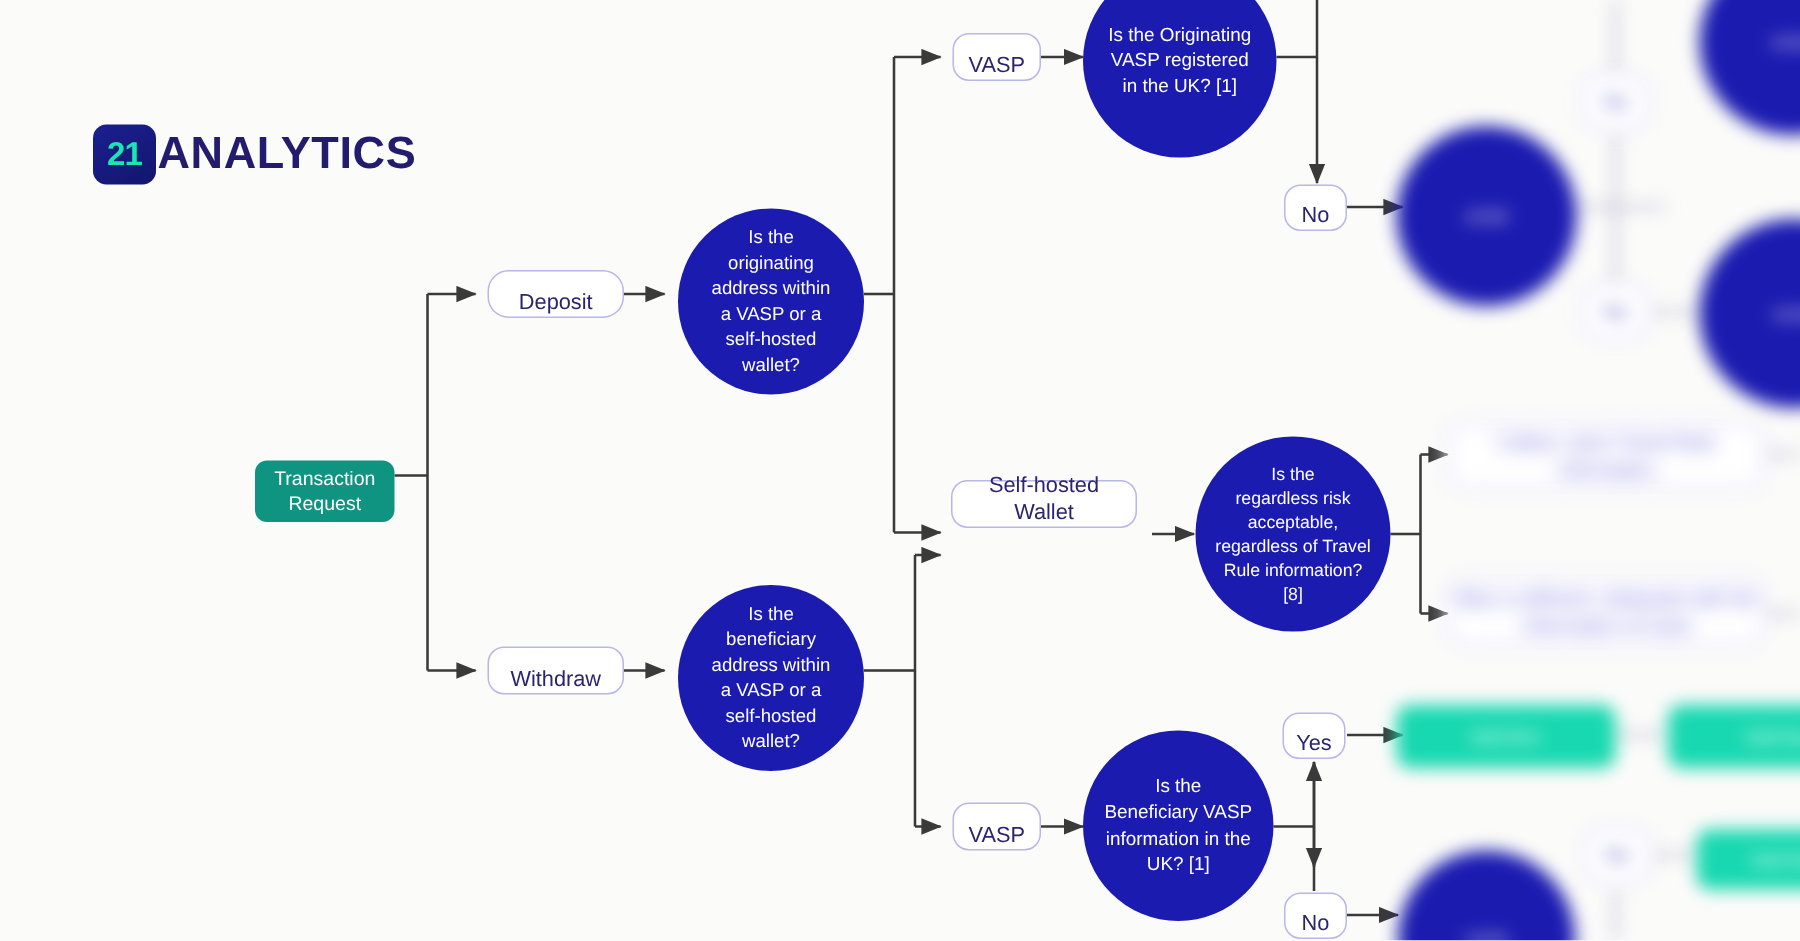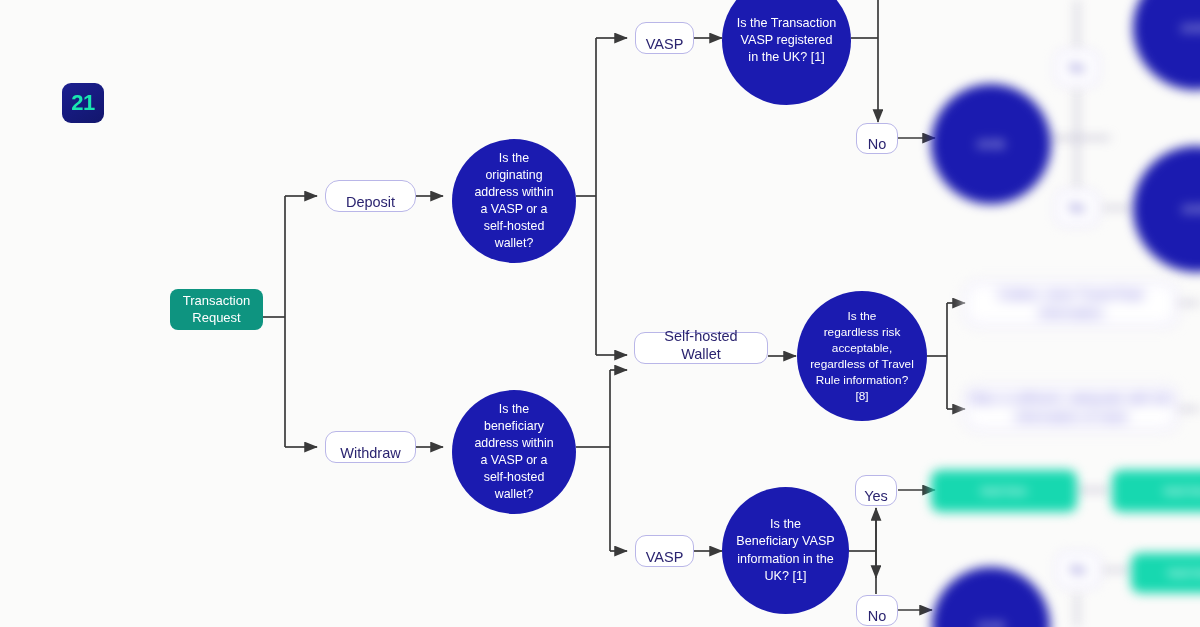--- a/index.html
+++ b/index.html
@@ -120,20 +120,21 @@
     font-size: 12px;
   }
 </style>
 </head>
 <body>
 
 <div id="canvas">
 
   <div id="logo">
     <div id="logo-mark">21</div>
+    <div id="logo-word">ANALYTICS</div>
   </div>
 
   <svg id="wires" viewBox="0 0 1200 627">
     <defs>
       <marker id="ah" markerWidth="9" markerHeight="9" refX="7.5" refY="3.2" orient="auto" markerUnits="strokeWidth">
         <path d="M0,0 L8,3.2 L0,6.4 z" fill="#3a3a3a"></path>
       </marker>
     </defs>
     <g fill="none" stroke="#3a3a3a" stroke-width="1.7" stroke-linecap="butt" stroke-linejoin="round">
 
@@ -177,21 +178,21 @@
 
       <path d="M849,551 L876,551"></path>
       <path d="M876,508 L876,594"></path>
       <path d="M876,551 L876,508" marker-end="url(#ah)"></path>
       <path d="M876,551 L876,578" marker-end="url(#ah)"></path>
       <path d="M898,490 L935,490" marker-end="url(#ah)"></path>
       <path d="M898,610 L932,610" marker-end="url(#ah)"></path>
     </g>
   </svg>
 
-  <div class="node teal" style="left:170px; top:289px; width:93px; height:41px; flex-direction:column;">
+  <div class="node teal" style="left:170px; top:307px; width:93px; height:41px; flex-direction:column;">
     <span>Transaction</span>
     <span>Request</span>
   </div>
 
   <div class="node pill" style="left:325px; top:180px; width:91px; height:32px;border-radius:14px;">
     <span>Deposit</span>
   </div>
   <div class="node pill" style="left:325px; top:431px; width:91px; height:32px;">
     <span>Withdraw</span>
   </div>
@@ -208,21 +209,21 @@
   <div class="node circle" style="left:452px; top:390px; width:124px; height:124px; flex-direction:column;">
     <span>Is the</span>
     <span>beneficiary</span>
     <span>address within</span>
     <span>a VASP or a</span>
     <span>self-hosted</span>
     <span>wallet?</span>
   </div>
 
   <div class="node circle" style="left:722px; top:-24px; width:129px; height:129px; flex-direction:column; font-size:12.6px;">
-    <span>Is the Transaction</span>
+    <span>Is the Originating</span>
     <span>VASP registered</span>
     <span>in the UK? [1]</span>
   </div>
 
   <div class="node circle" style="left:722px; top:487px; width:127px; height:127px; flex-direction:column; font-size:12.6px;">
     <span>Is the</span>
     <span>Beneficiary VASP</span>
     <span>information in the</span>
     <span>UK? [1]</span>
   </div>
@@ -232,21 +233,21 @@
     <span>regardless risk</span>
     <span>acceptable,</span>
     <span>regardless of Travel</span>
     <span>Rule information?</span>
     <span>[8]</span>
   </div>
 
   <div class="node pill" style="left:635px; top:22px; width:59px; height:32px;">
     <span>VASP</span>
   </div>
-  <div class="node pill" style="left:634px; top:332px; width:134px; height:32px;">
+  <div class="node pill" style="left:634px; top:320px; width:124px; height:32px;">
     <span>Self-hosted Wallet</span>
   </div>
   <div class="node pill" style="left:635px; top:535px; width:59px; height:32px;">
     <span>VASP</span>
   </div>
 
   <div class="node pill" style="left:856px; top:123px; width:42px; height:31px;">
     <span>No</span>
   </div>
   <div class="node pill" style="left:855px; top:475px; width:42px; height:31px;">

